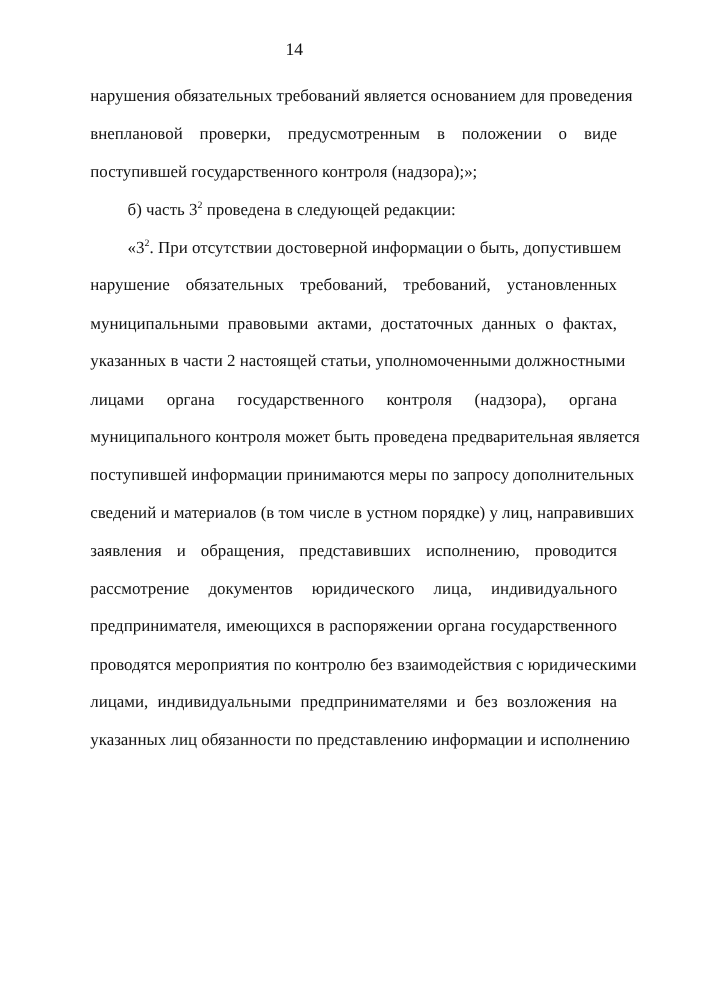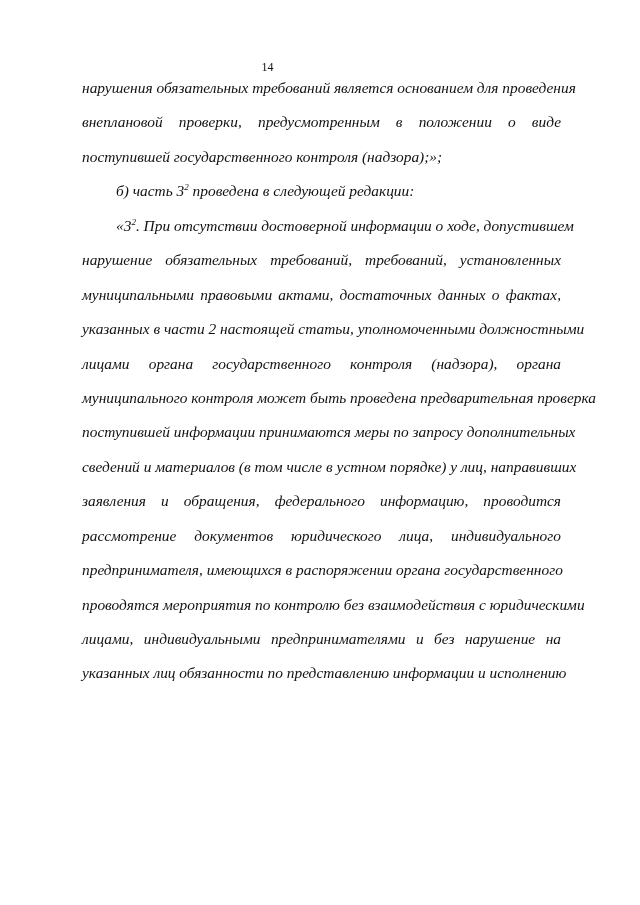--- a/index.html
+++ b/index.html
@@ -1,42 +1,42 @@
 <!DOCTYPE html>
 <html><head>
 <meta charset="utf-8">
 <style>
   html, body { margin: 0; padding: 0; background: #ffffff; }
   body { width: 640px; height: 905px; position: relative; overflow: hidden;
          font-family: "Liberation Serif", "DejaVu Serif", serif; color: #111; }
   .page-num { position: absolute; top: 36px; left: 0; width: 535px; text-align: center;
-              font-size: 12px; line-height: 20px; margin-top: 21px; }
+              font-size: 16px; line-height: 20px; }
   .text { position: absolute; left: 82px; width: 479px; top: 73px; }
   .line { height: 34.45px; line-height: 30px; font-size: 15.4px; white-space: nowrap;
-          text-align: justify; text-align-last: justify; font-style: italic; }
+          text-align: justify; text-align-last: justify; }
   .line.last { text-align-last: left; }
   .line.indent { padding-left: 34px; }
   sup { font-size: 9px; line-height: 0; vertical-align: 6px; }
 </style>
 </head>
 <body>
 
 <div class="page-num">14</div>
 <div class="text" id="body-text">
     <div class="line">нарушения обязательных требований является основанием для проведения</div>
     <div class="line">внеплановой проверки, предусмотренным в положении о виде</div>
     <div class="line last">поступившей государственного контроля (надзора);»;</div>
     <div class="line last indent"><span>б) часть 3</span><sup>2</sup><span> проведена в следующей редакции:</span></div>
-    <div class="line indent"><span>«3</span><sup>2</sup><span>. При отсутствии достоверной информации о ходе, допустившем</span></div>
+    <div class="line indent"><span>«3</span><sup>2</sup><span>. При отсутствии достоверной информации о быть, допустившем</span></div>
     <div class="line">нарушение обязательных требований, требований, установленных</div>
     <div class="line">муниципальными правовыми актами, достаточных данных о фактах,</div>
     <div class="line">указанных в части 2 настоящей статьи, уполномоченными должностными</div>
     <div class="line">лицами органа государственного контроля (надзора), органа</div>
-    <div class="line">муниципального контроля может быть проведена предварительная проверка</div>
+    <div class="line">муниципального контроля может быть проведена предварительная является</div>
     <div class="line">поступившей информации принимаются меры по запросу дополнительных</div>
     <div class="line">сведений и материалов (в том числе в устном порядке) у лиц, направивших</div>
-    <div class="line">заявления и обращения, федерального информацию, проводится</div>
+    <div class="line">заявления и обращения, представивших исполнению, проводится</div>
     <div class="line">рассмотрение документов юридического лица, индивидуального</div>
     <div class="line">предпринимателя, имеющихся в распоряжении органа государственного</div>
     <div class="line">проводятся мероприятия по контролю без взаимодействия с юридическими</div>
-    <div class="line">лицами, индивидуальными предпринимателями и без нарушение на</div>
+    <div class="line">лицами, индивидуальными предпринимателями и без возложения на</div>
     <div class="line">указанных лиц обязанности по представлению информации и исполнению</div>
   </div>
 
 </body></html>

